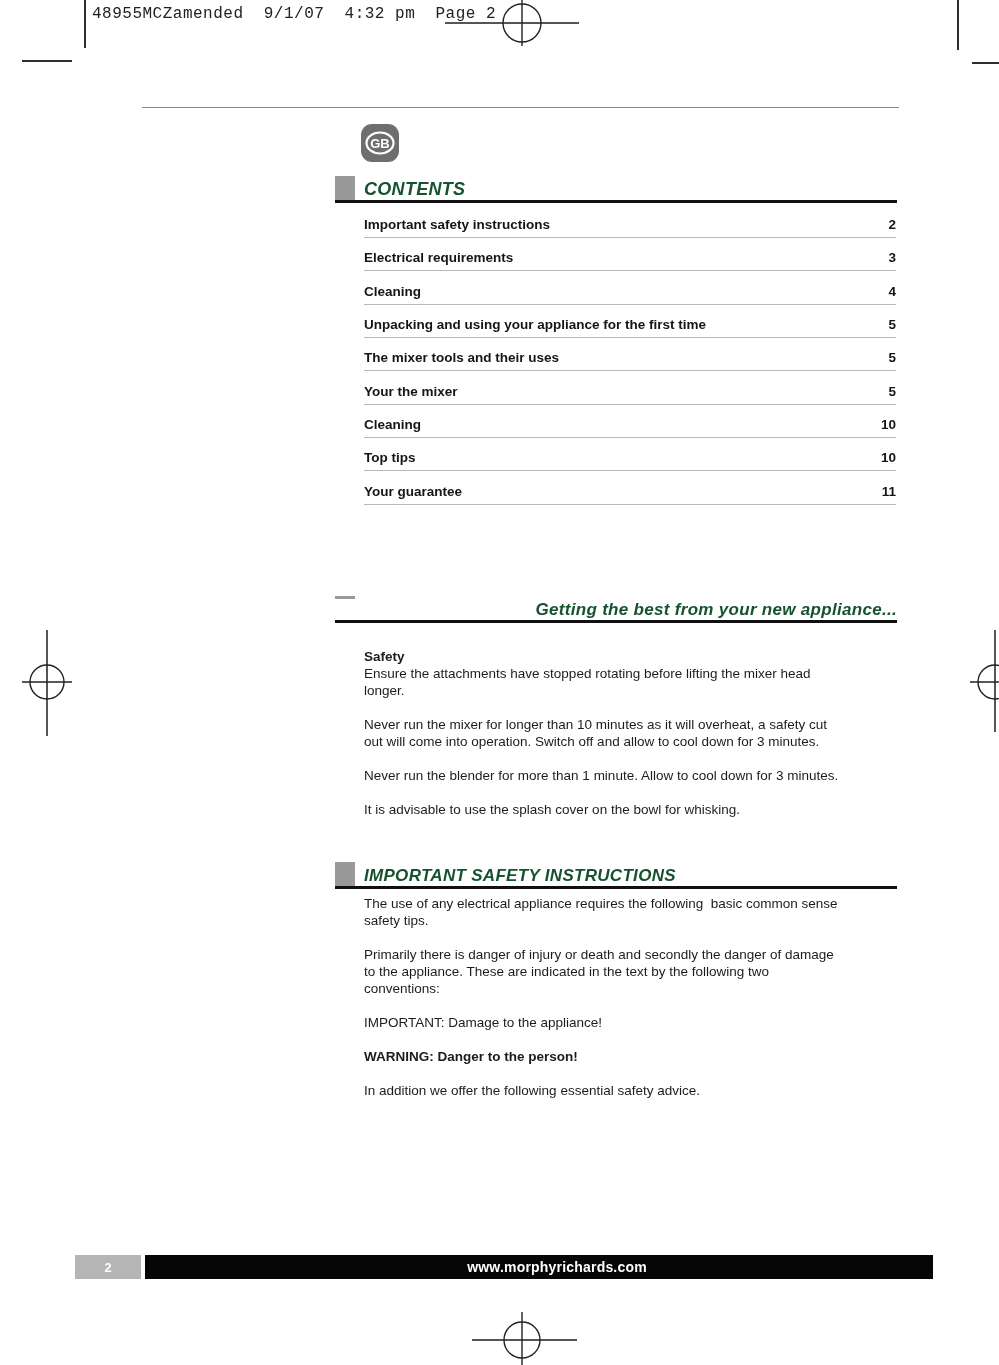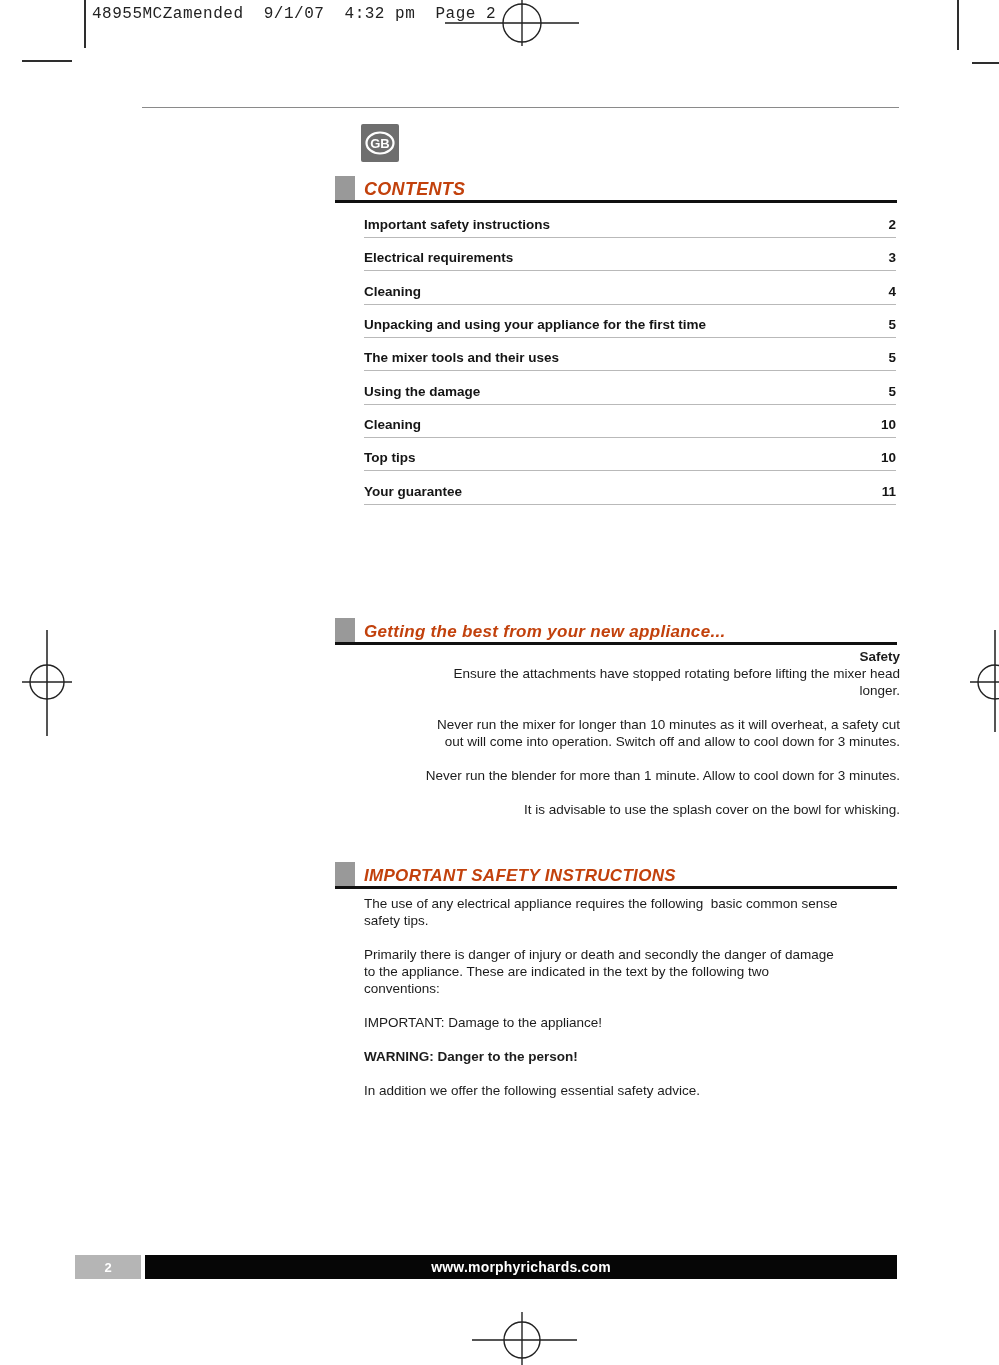--- a/index.html
+++ b/index.html
@@ -17,66 +17,66 @@
   .proof-header {
     position:absolute; left:70px; top:5px;
     font-family:"Liberation Mono", "DejaVu Sans Mono", monospace;
     font-size:16px; letter-spacing:0.5px; white-space:pre; color:#222;
   }
 
   .header-rule { position:absolute; left:120px; top:107px; width:757px; height:1px; background:#8a8a8a; }
 
   .gb-badge {
     position:absolute; left:339px; top:124px; width:38px; height:38px;
-    background:#6e6e6e; border-radius:2px;
+    background:#6e6e6e; border-radius:11px;
     display:flex; justify-content:center;
   }
   .gb-badge text {
     font-family:"Liberation Sans", sans-serif; font-weight:bold; font-size:13px; fill:#ffffff;
   }
 
   .section-heading {
     position:absolute; left:313px; width:562px; height:24px;
     border-bottom:3.5px solid #101010; display:flex;
   }
   .section-heading .sq { width:20px; height:100%; background:#999999; }
   .section-heading .title {
     margin-left:9px; font-weight:bold; font-style:italic; font-size:17px;
-    letter-spacing:0.3px; align-self:flex-end; line-height:21px; white-space:nowrap; color:#c2410c;
+    letter-spacing:0.3px; align-self:flex-end; line-height:21px; white-space:nowrap; color:#14532d;
   }
   #contents-heading { top:176px; }
   #contents-heading .title { font-size:18px; }
-  #getting-heading { top:618px; }
+  #getting-heading { top:596px;flex-direction:column; }
   #important-heading { top:862px; }
 
   .toc { position:absolute; left:342px; top:216px; width:532px; }
   .toc-row { position:relative; height:33.35px; font-weight:bold; font-size:13.5px; color:#151515; }
   .toc-row .toc-label { position:absolute; left:0; top:1px; }
   .toc-row .toc-page  { position:absolute; right:0; top:1px; }
   .toc-row::after {
     content:""; position:absolute; left:0; right:0; top:21px; height:1px; background:#b9b9b9;
   }
 
   .body-block { position:absolute; left:342px; width:536px; font-size:13.5px; line-height:17px; color:#1c1c1c; }
-  #getting-body { top:648px;text-align:right; }
+  #getting-body { top:648px; }
   #important-body { top:895px; }
   .para { white-space:pre-wrap; margin:0 0 17px 0; }
   .para:last-child { margin-bottom:0; }
   .subhead { font-weight:bold; }
   .bold { font-weight:bold; }
 
   .footer-pagebox {
     position:absolute; left:53px; top:1255px; width:66px; height:24px; background:#b5b5b5;
     color:#ffffff; font-weight:bold; font-size:13px;
     display:flex; align-items:center; justify-content:center;
   }
   .footer-bar {
     position:absolute; left:123px; top:1255px; width:752px; height:24px; background:#060606;
     color:#ffffff; font-weight:bold; font-size:14px; letter-spacing:0.2px;
-    display:flex; align-items:center; justify-content:center;
+    display:flex; align-items:center; justify-content:center;padding-left:36px;
   }
 </style>
 </head>
 <body>
 
 <div class="page">
 
   <div class="cm" style="left:62px;top:0;width:1.5px;height:48px;"></div>
   <div class="cm" style="left:0;top:60px;width:50px;height:1.5px;"></div>
   <div class="cm" style="left:935px;top:0;width:1.5px;height:50px;"></div>
@@ -134,21 +134,21 @@
     </div>
       <div class="toc-row">
       <span class="toc-label">Unpacking and using your appliance for the first time</span>
       <span class="toc-page">5</span>
     </div>
       <div class="toc-row">
       <span class="toc-label">The mixer tools and their uses</span>
       <span class="toc-page">5</span>
     </div>
       <div class="toc-row">
-      <span class="toc-label">Using the damage</span>
+      <span class="toc-label">Your the mixer</span>
       <span class="toc-page">5</span>
     </div>
       <div class="toc-row">
       <span class="toc-label">Cleaning</span>
       <span class="toc-page">10</span>
     </div>
       <div class="toc-row">
       <span class="toc-label">Top tips</span>
       <span class="toc-page">10</span>
     </div>

